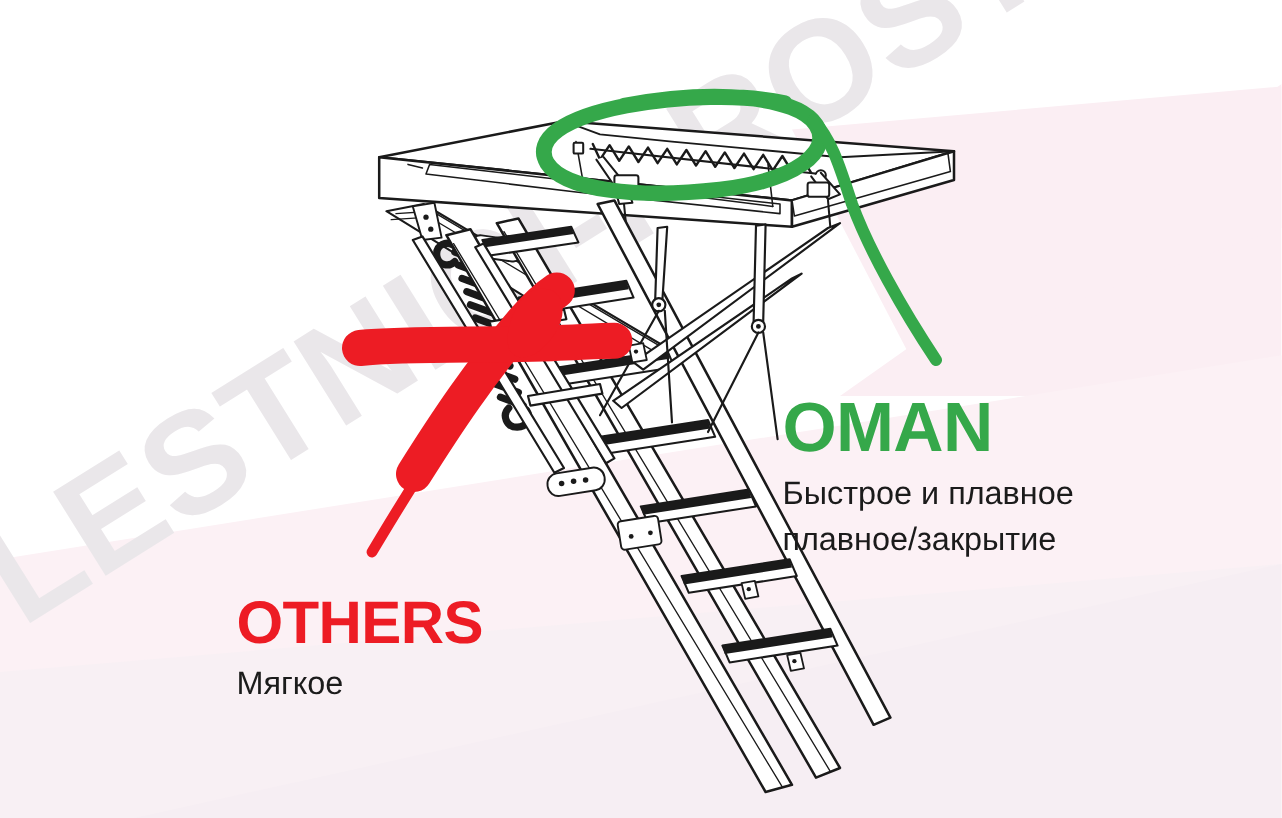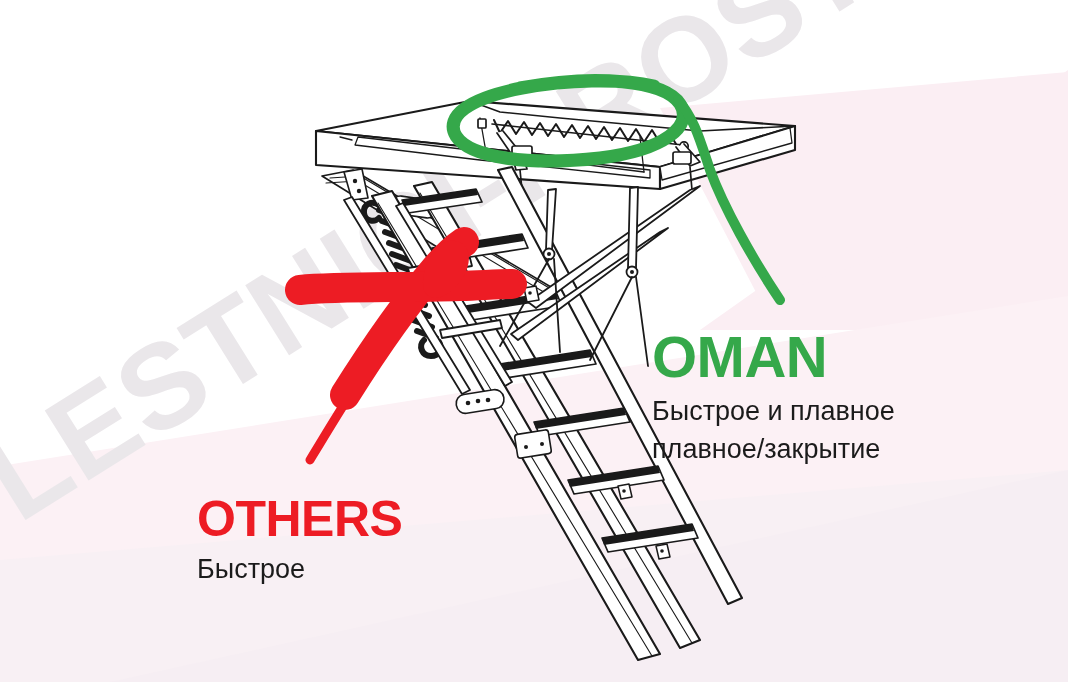--- a/index.html
+++ b/index.html
@@ -269,18 +269,18 @@
   <div class="layer" id="text-layer">
 
     <div class="callout" id="oman-block">
       <div class="callout-title">OMAN</div>
       <div class="callout-line">Быстрое и плавное</div>
       <div class="callout-line">плавное/закрытие</div>
     </div>
 
     <div class="callout" id="others-block">
       <div class="callout-title">OTHERS</div>
-      <div class="callout-line">Быстрое</div>
+      <div class="callout-line">Мягкое</div>
     </div>
 
   </div>
 
 </div>
 
 </body></html>

